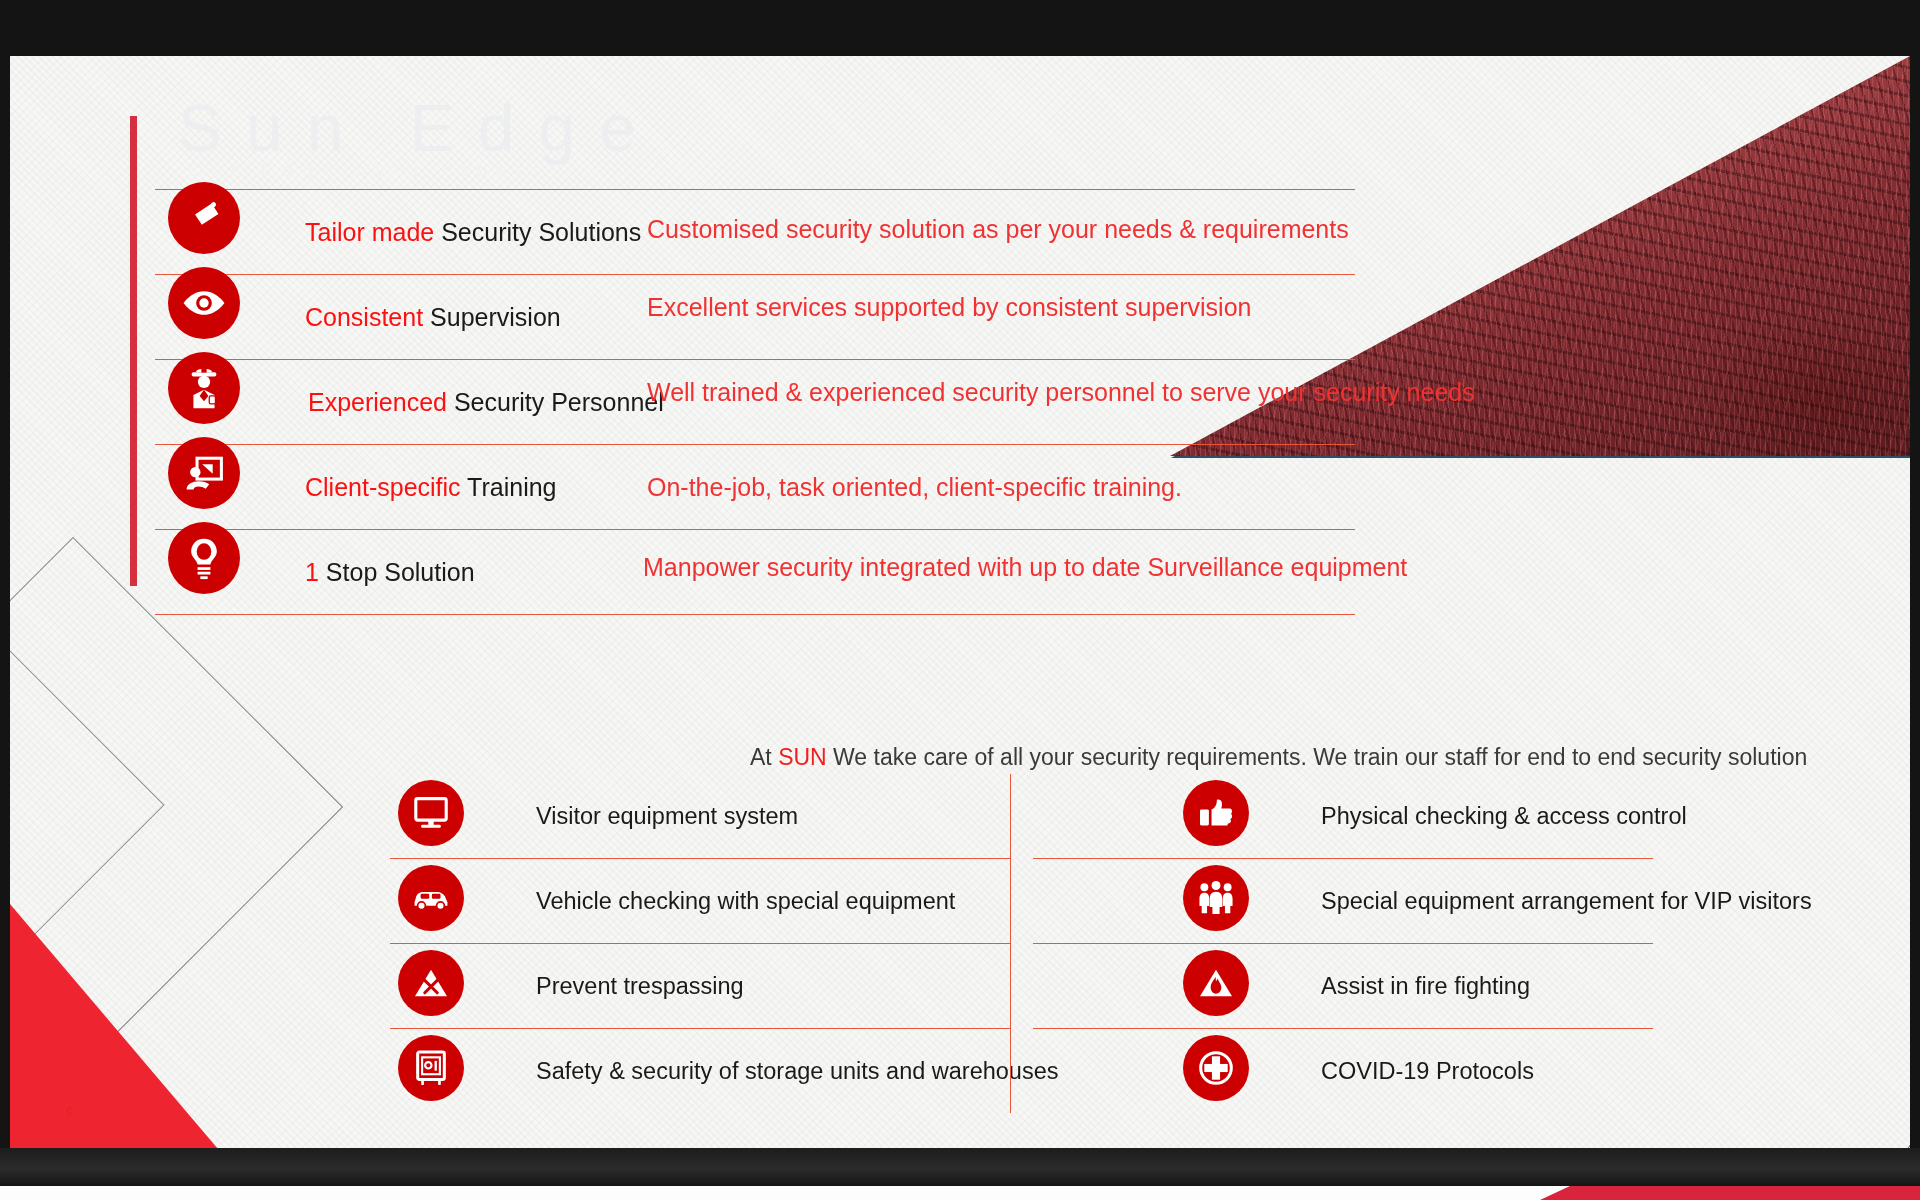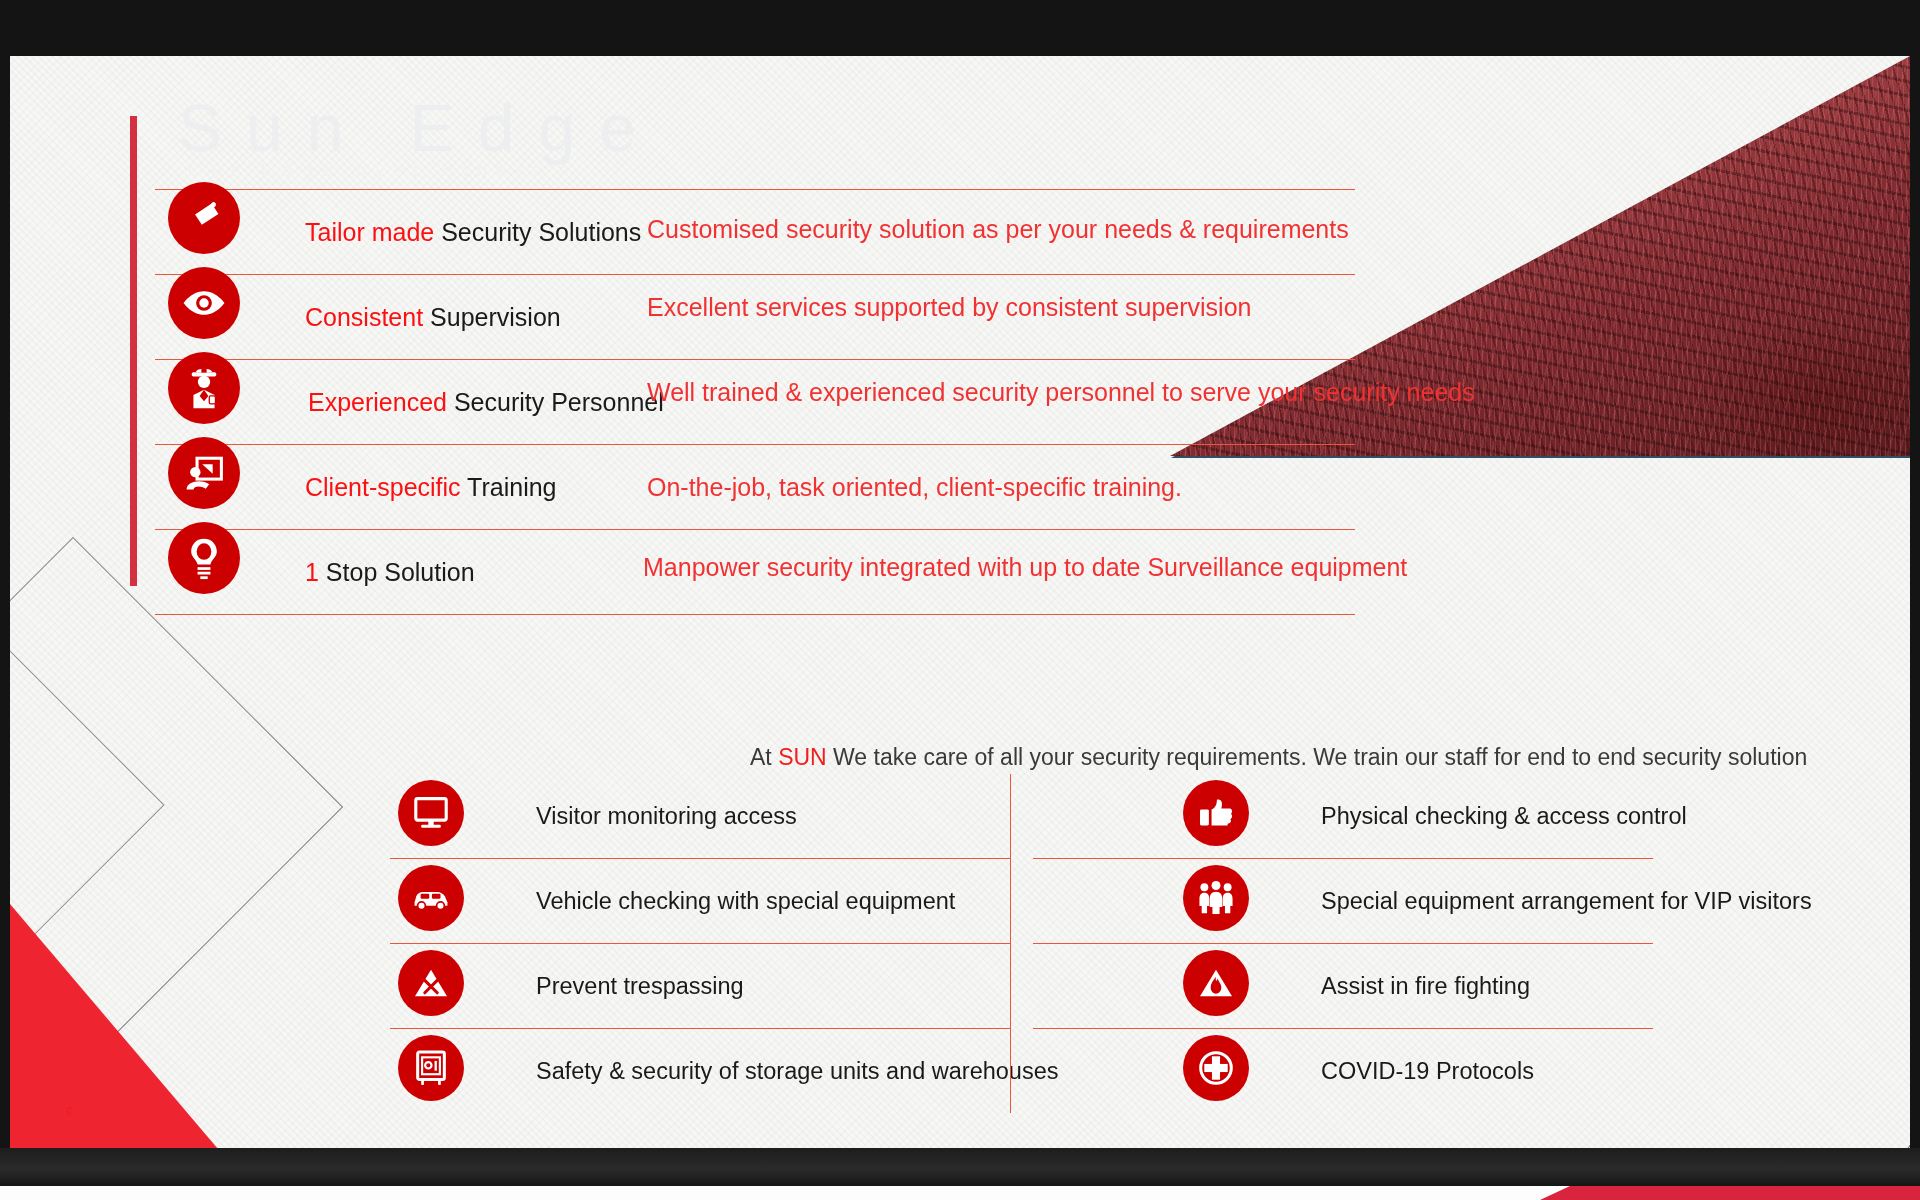--- a/index.html
+++ b/index.html
@@ -226,21 +226,21 @@
       <div class="scol left">
 
         <div class="srow">
           <div class="sicon">
             <svg width="34" height="34" viewBox="0 0 38 38">
               <rect x="2" y="3" width="34" height="24" rx="2" fill="none" stroke="#fff" stroke-width="3.5"></rect>
               <rect x="16" y="27" width="6" height="6" fill="#fff"></rect>
               <rect x="8" y="32" width="22" height="3.5" rx="1.5" fill="#fff"></rect>
             </svg>
           </div>
-          <div class="slabel">Visitor monitoring access</div>
+          <div class="slabel">Visitor equipment system</div>
         </div>
 
         <div class="srow">
           <div class="sicon">
             <svg width="38" height="26" viewBox="0 0 44 28">
               <path d="M3 19 L5 12 C6 9 9 7 13 7 L29 7 C33 7 36 9 38 12 L41 19 L41 23 L3 23 Z" fill="#fff"></path>
               <rect x="10" y="9" width="10" height="6" rx="1.5" fill="#cc0000"></rect>
               <rect x="23" y="9" width="10" height="6" rx="1.5" fill="#cc0000"></rect>
               <circle cx="11" cy="23" r="4.5" fill="#fff" stroke="#cc0000" stroke-width="2"></circle>
               <circle cx="33" cy="23" r="4.5" fill="#fff" stroke="#cc0000" stroke-width="2"></circle>

